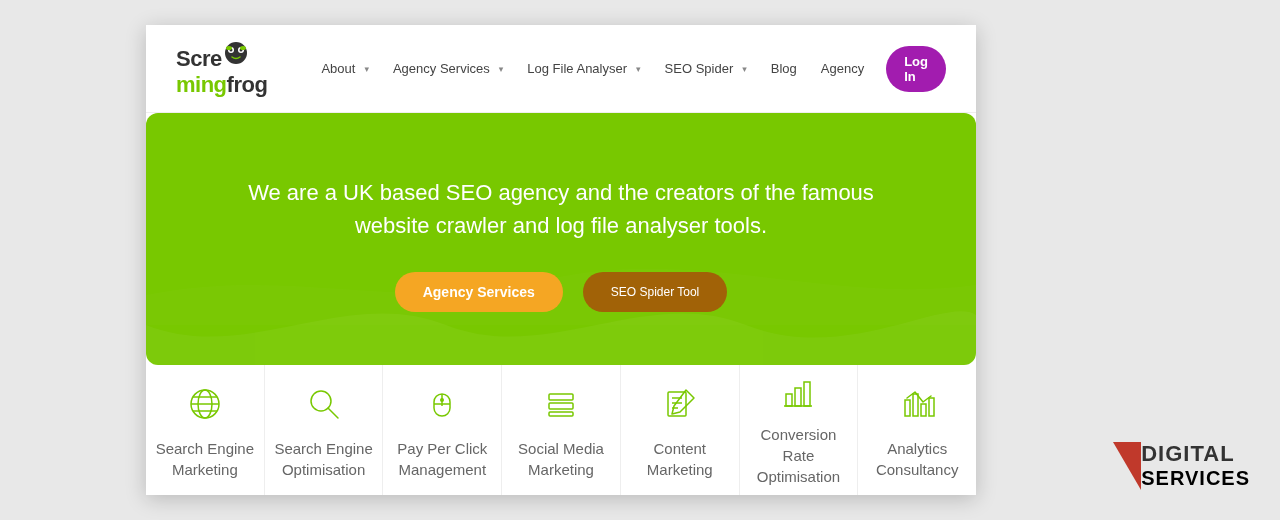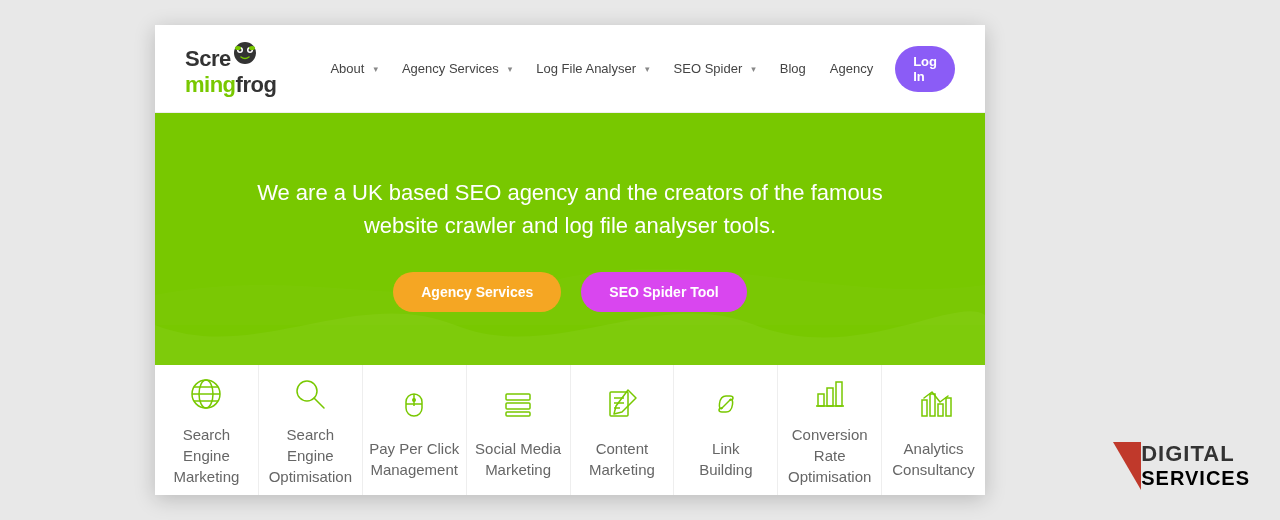--- a/index.html
+++ b/index.html
@@ -25,21 +25,21 @@
 
     .site-container {
       width: 830px;
       height: 470px;
       background: #fff;
       box-shadow: 0 4px 20px rgba(0,0,0,0.2);
       display: flex;
       flex-direction: column;
       overflow: hidden;
       position: absolute;
-      left: 155px;
+      left: 146px;
       top: 25px;
     }
 
     
     .header {
       background: #fff;
       height: 88px;
       display: flex;
       align-items: center;
       padding: 0 30px;
@@ -90,41 +90,42 @@
       gap: 9px;
       white-space: nowrap;
     }
 
     .nav-item .chevron {
       font-size: 9px;
       color: #888;
     }
 
     .nav-login {
-      background: #8b5cf6;
+      background: #a21caf;
       color: #fff;
       padding: 8px 18px;
       border-radius: 25px;
       font-size: 13px;
       font-weight: bold;
       cursor: pointer;
       margin-left: 8px;
     }
 
     
     .hero {
       background: #78c800;
       flex: 1;
       display: flex;
       flex-direction: column;
       align-items: center;
       justify-content: center;
       position: relative;
       overflow: hidden;
       padding: 20px 30px 10px;
+      border-radius: 12px;
     }
 
     
     .hero-wave {
       position: absolute;
       bottom: 0;
       left: 0;
       width: 100%;
       opacity: 0.15;
     }
@@ -159,27 +160,27 @@
       color: #fff;
       border: none;
       padding: 12px 28px;
       border-radius: 25px;
       font-size: 14px;
       font-weight: bold;
       cursor: pointer;
     }
 
     .btn-spider {
-      background: #d946ef;
+      background: #a16207;
       color: #fff;
       border: none;
       padding: 12px 28px;
       border-radius: 25px;
-      font-size: 14px;
-      font-weight: bold;
+      font-size: 12px;
+      font-weight: normal;
       cursor: pointer;
     }
 
     
     .services {
       background: #fff;
       display: flex;
       flex-shrink: 0;
       height: 130px;
     }
@@ -380,30 +381,20 @@
               <rect x="8" y="8" width="18" height="24" rx="1"></rect>
               <line x1="12" y1="14" x2="22" y2="14"></line>
               <line x1="12" y1="19" x2="22" y2="19"></line>
               <line x1="12" y1="24" x2="18" y2="24"></line>
               <path d="M26 6 L34 14 L20 28 L12 30 L14 22 Z" stroke-linejoin="round"></path>
             </svg>
         </div>
         <span class="service-label">Content<br>Marketing</span>
       </div>
 
-      <div class="service-item">
-        <div class="service-icon">
-          <svg viewBox="0 0 40 40">
-              <path d="M16 24 C12 28 12 12 20 12 L24 12 C28 12 28 16 24 16" stroke-linecap="round"></path>
-              <path d="M24 16 C28 12 28 28 20 28 L16 28 C12 28 12 24 16 24" stroke-linecap="round"></path>
-              <line x1="15" y1="25" x2="25" y2="15"></line>
-            </svg>
-        </div>
-        <span class="service-label">Link<br>Building</span>
-      </div>
 
       <div class="service-item">
         <div class="service-icon">
           <svg viewBox="0 0 40 40">
               <rect x="8" y="20" width="6" height="12"></rect>
               <rect x="17" y="14" width="6" height="18"></rect>
               <rect x="26" y="8" width="6" height="24"></rect>
               <line x1="6" y1="32" x2="34" y2="32"></line>
             </svg>
         </div>

